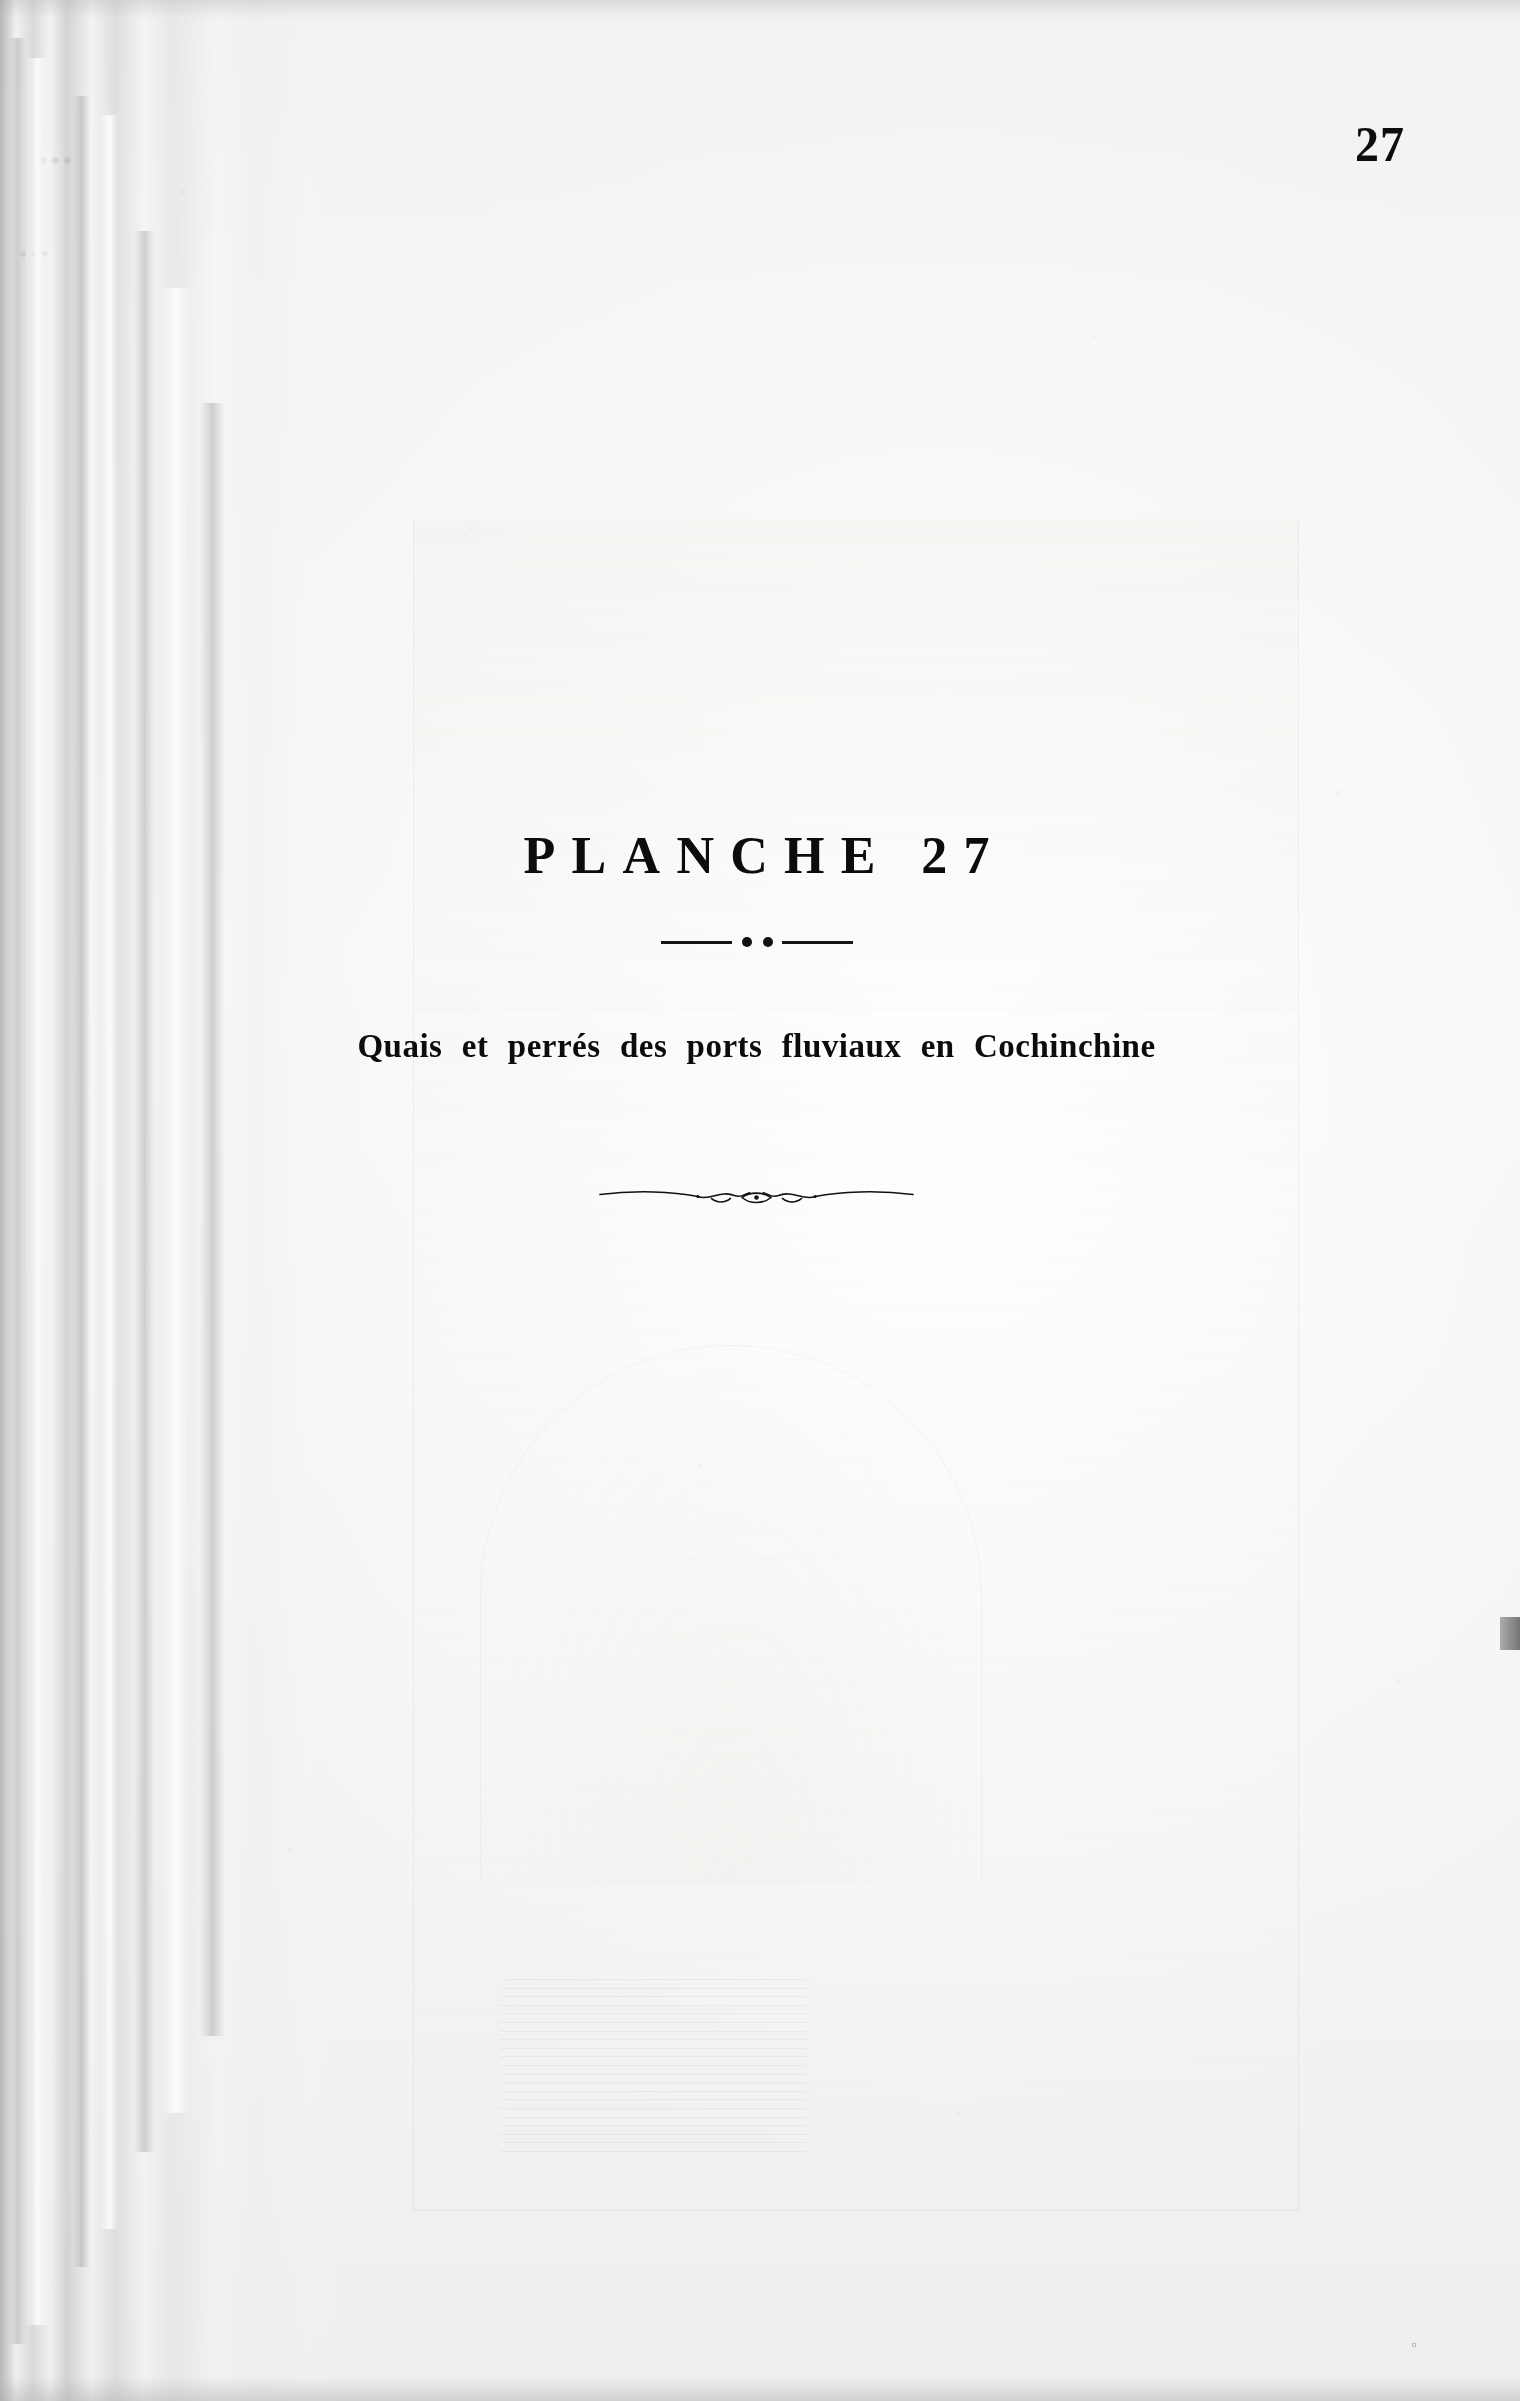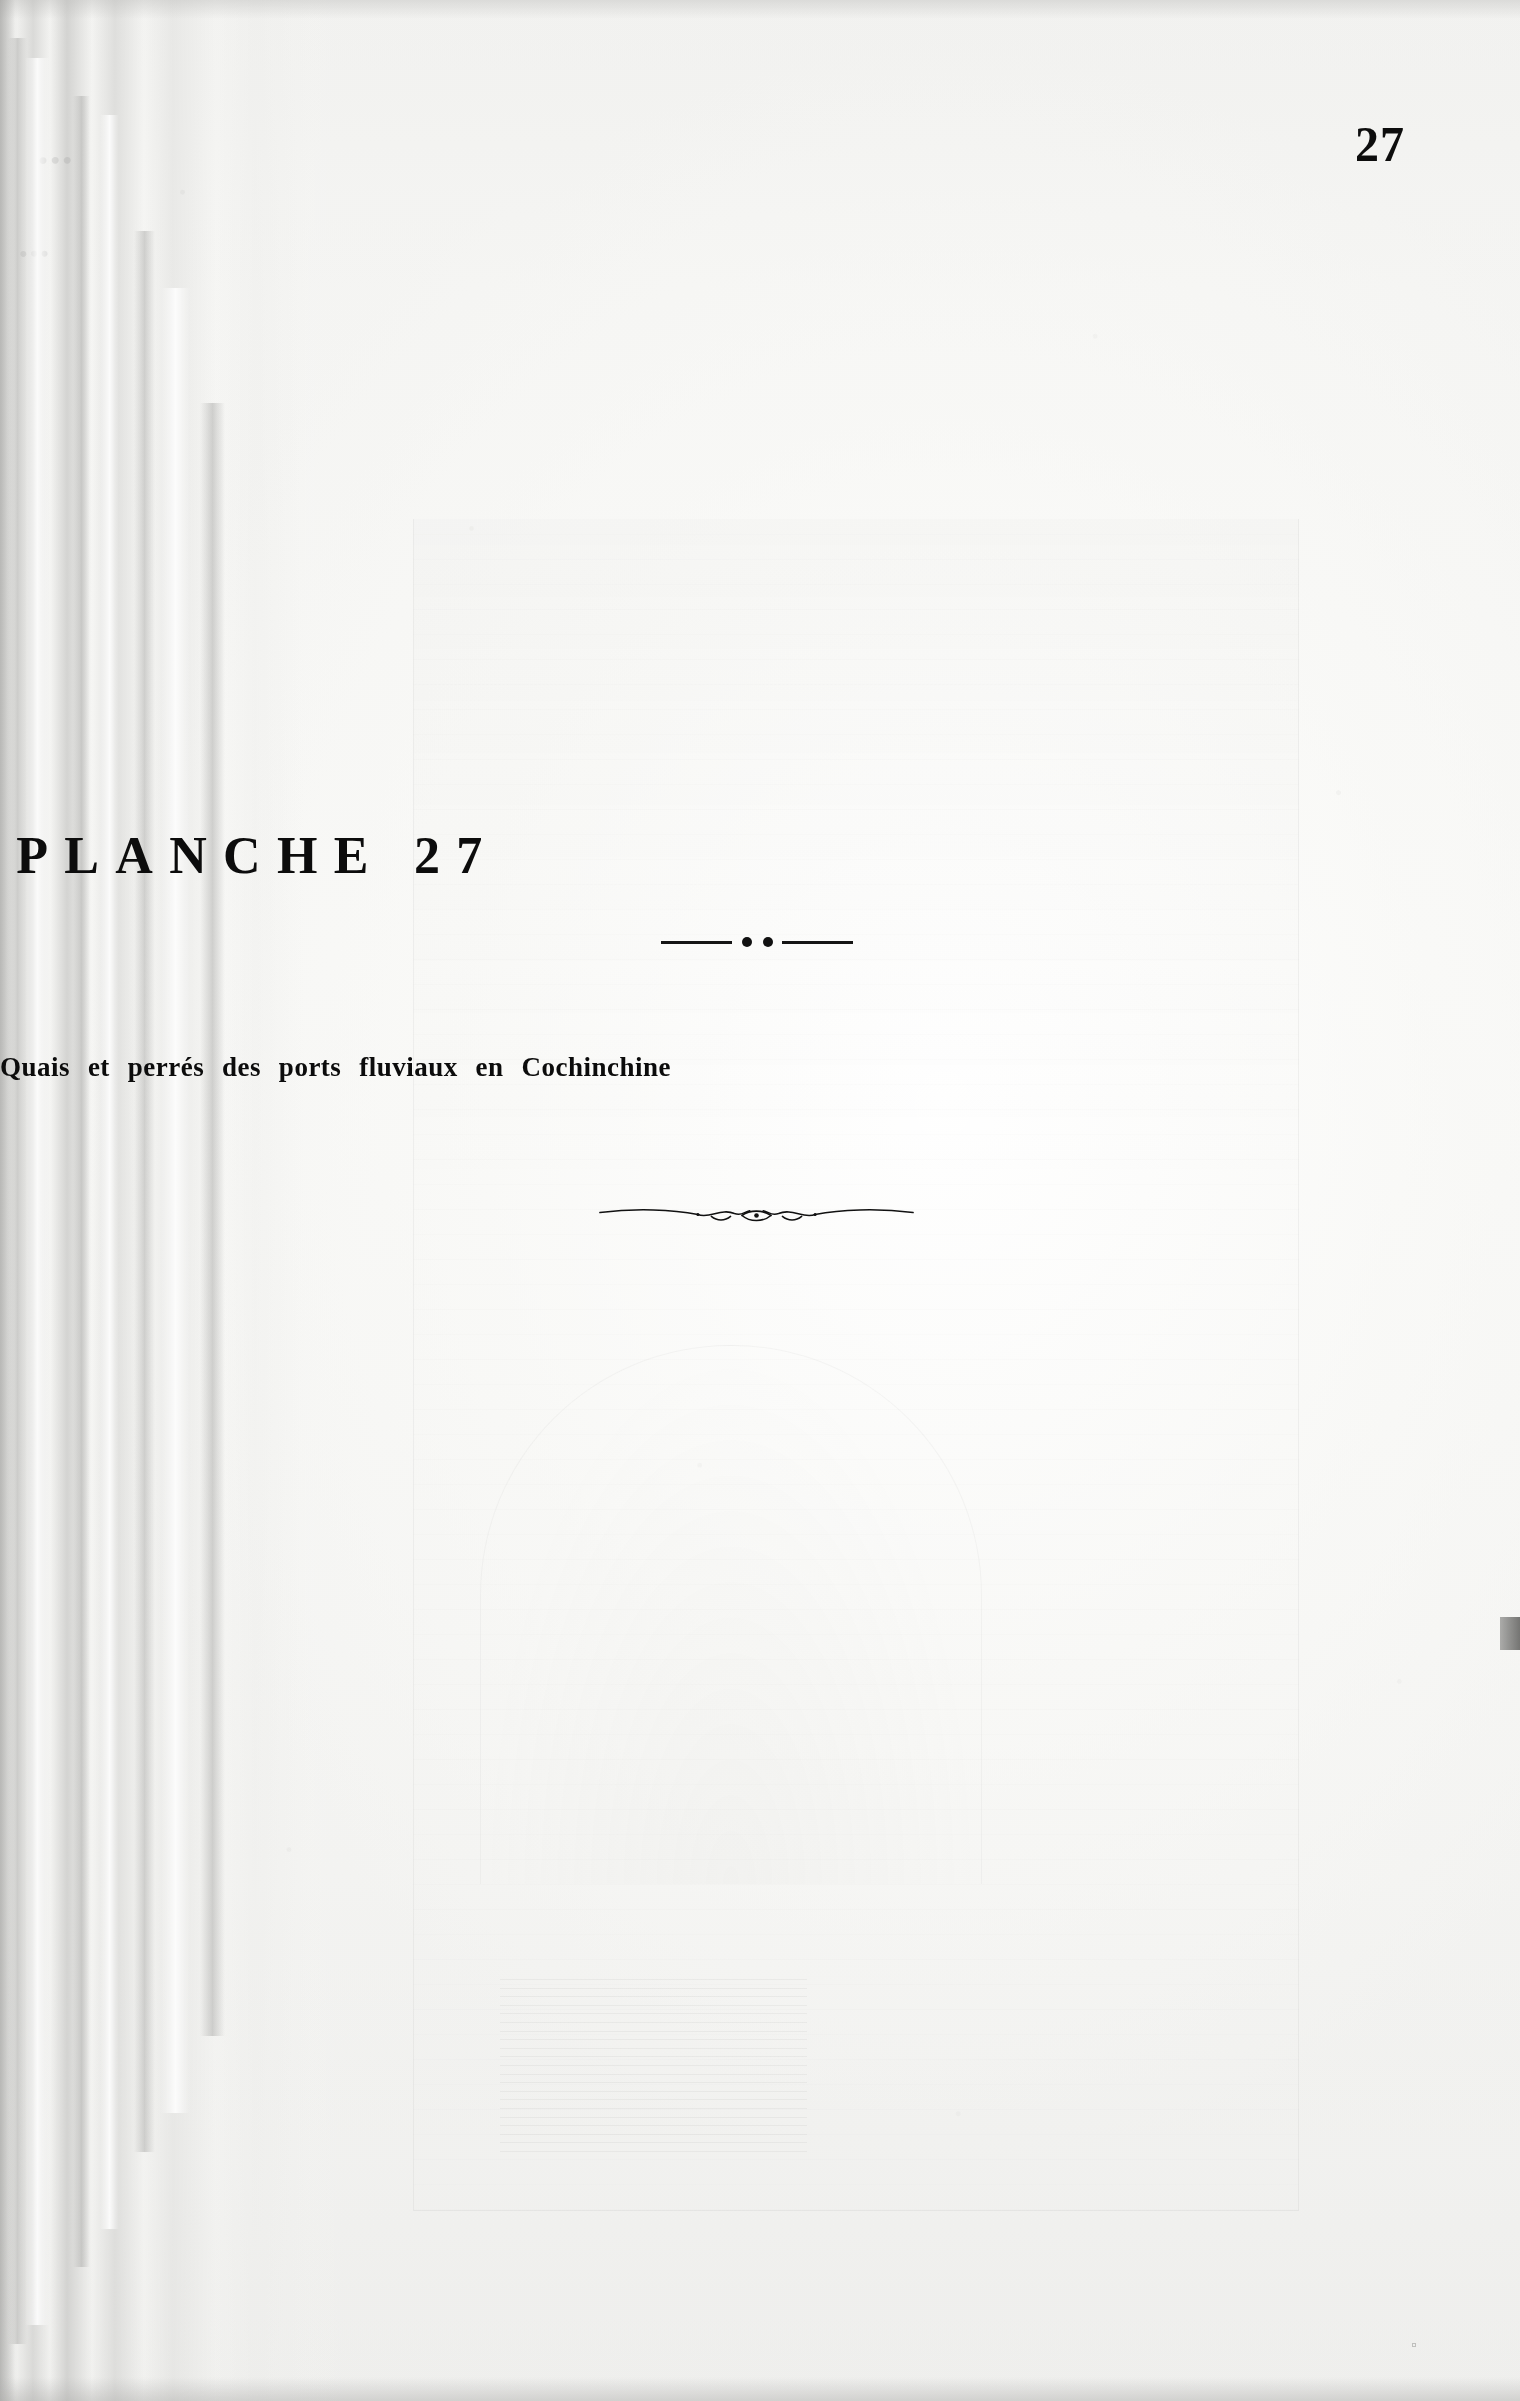--- a/index.html
+++ b/index.html
@@ -131,20 +131,21 @@
     color: #0d0d0d;
     transform: scaleX(0.96);
   }
 
   
   #title-block {
     position: absolute;
     left: 0;
     right: 8px;
     top: 826px;
+    text-align: center;
   }
 
   #plate-title {
     font-family: "Liberation Serif", serif;
     font-weight: bold;
     font-size: 52px;
     letter-spacing: 16.3px;
     color: #0c0c0c;
     text-indent: 16.3px;
     transform: scaleY(1.02);
@@ -168,24 +169,24 @@
     position: absolute;
     top: 1.9px;
     width: 10.6px; height: 10.6px;
     background: #111111;
     border-radius: 50%;
   }
   #rule-dot .dot-a { left: 81px; }
   #rule-dot .dot-b { left: 102px; }
 
   #subtitle {
-    margin-top: 104px;
+    margin-top: 80px;
     font-family: "Liberation Serif", serif;
     font-weight: bold;
-    font-size: 27px;
+    font-size: 33px;
     letter-spacing: 0.5px;
     word-spacing: 10.6px;
     color: #0c0c0c;
   }
 
   #ornament {
     margin: 117px auto 0 auto;
     width: 317px;
     height: 29px;
   }

